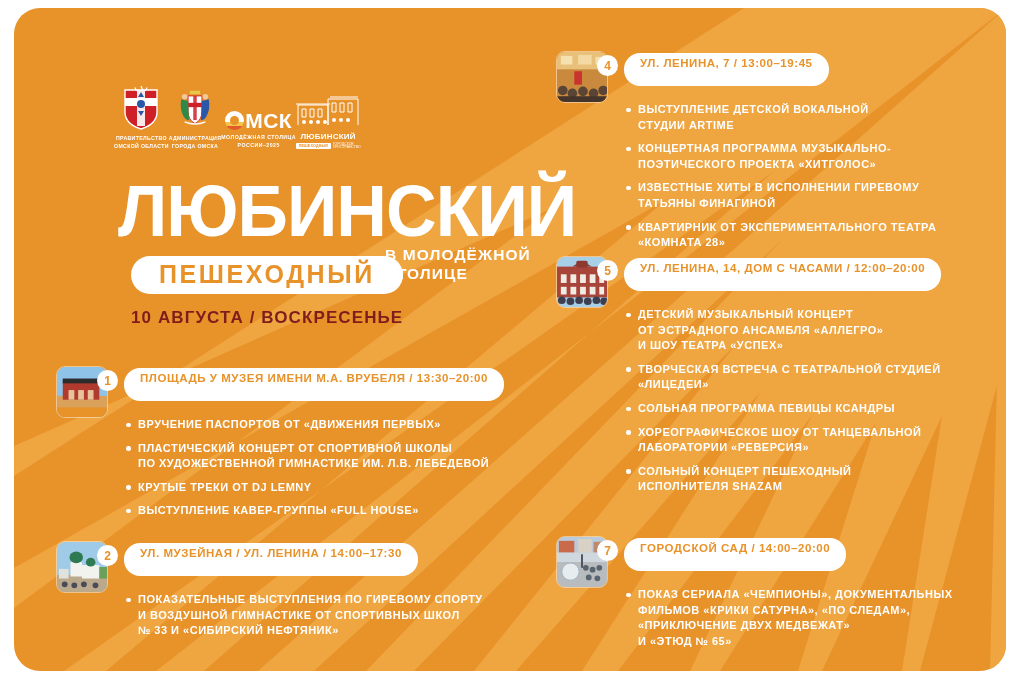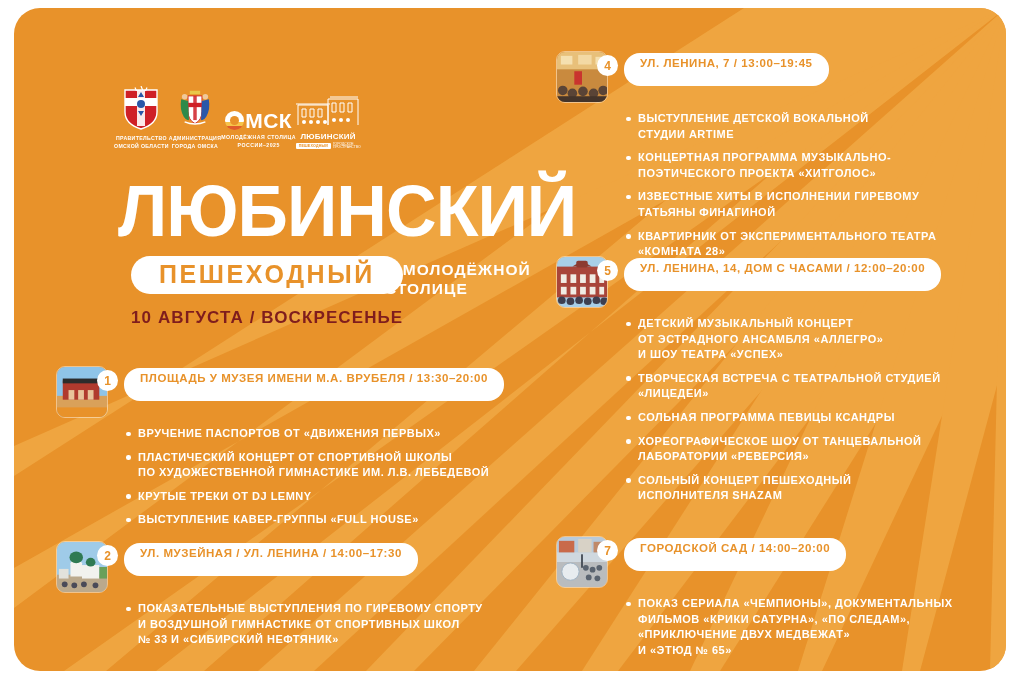--- a/index.html
+++ b/index.html
@@ -90,21 +90,21 @@
     background: #ffffff;
     color: #e8922a;
     border-radius: 22px;
     padding: 6px 28px 7px;
     font-size: 25px;
     font-weight: bold;
     letter-spacing: 2.6px;
     line-height: 1;
   }
   #in-capital {
-    position: absolute; left: 371px; top: 252px;
+    position: absolute; left: 371px; top: 237px;
     color: #ffffff;
     font-size: 15.5px;
     font-weight: bold;
     letter-spacing: 1.1px;
     line-height: 1.25;
     white-space: pre-line;
   }
   #date-line {
     position: absolute; left: 117px; top: 300px;
     color: #7f1d1d;
@@ -140,21 +140,21 @@
     padding: 5px 16px 16px;
     font-size: 11.5px;
     font-weight: bold;
     letter-spacing: .55px;
     line-height: 1;
     white-space: nowrap;
     z-index: 2;
   }
   ul.items {
     list-style: none;
-    margin: 16px 0 0 68px;
+    margin: 7px 0 0 68px;
   }
   ul.items li {
     position: relative;
     color: #ffffff;
     font-size: 11px;
     font-weight: bold;
     letter-spacing: .5px;
     line-height: 1.42;
     padding-left: 14px;
     margin-bottom: 8px;

